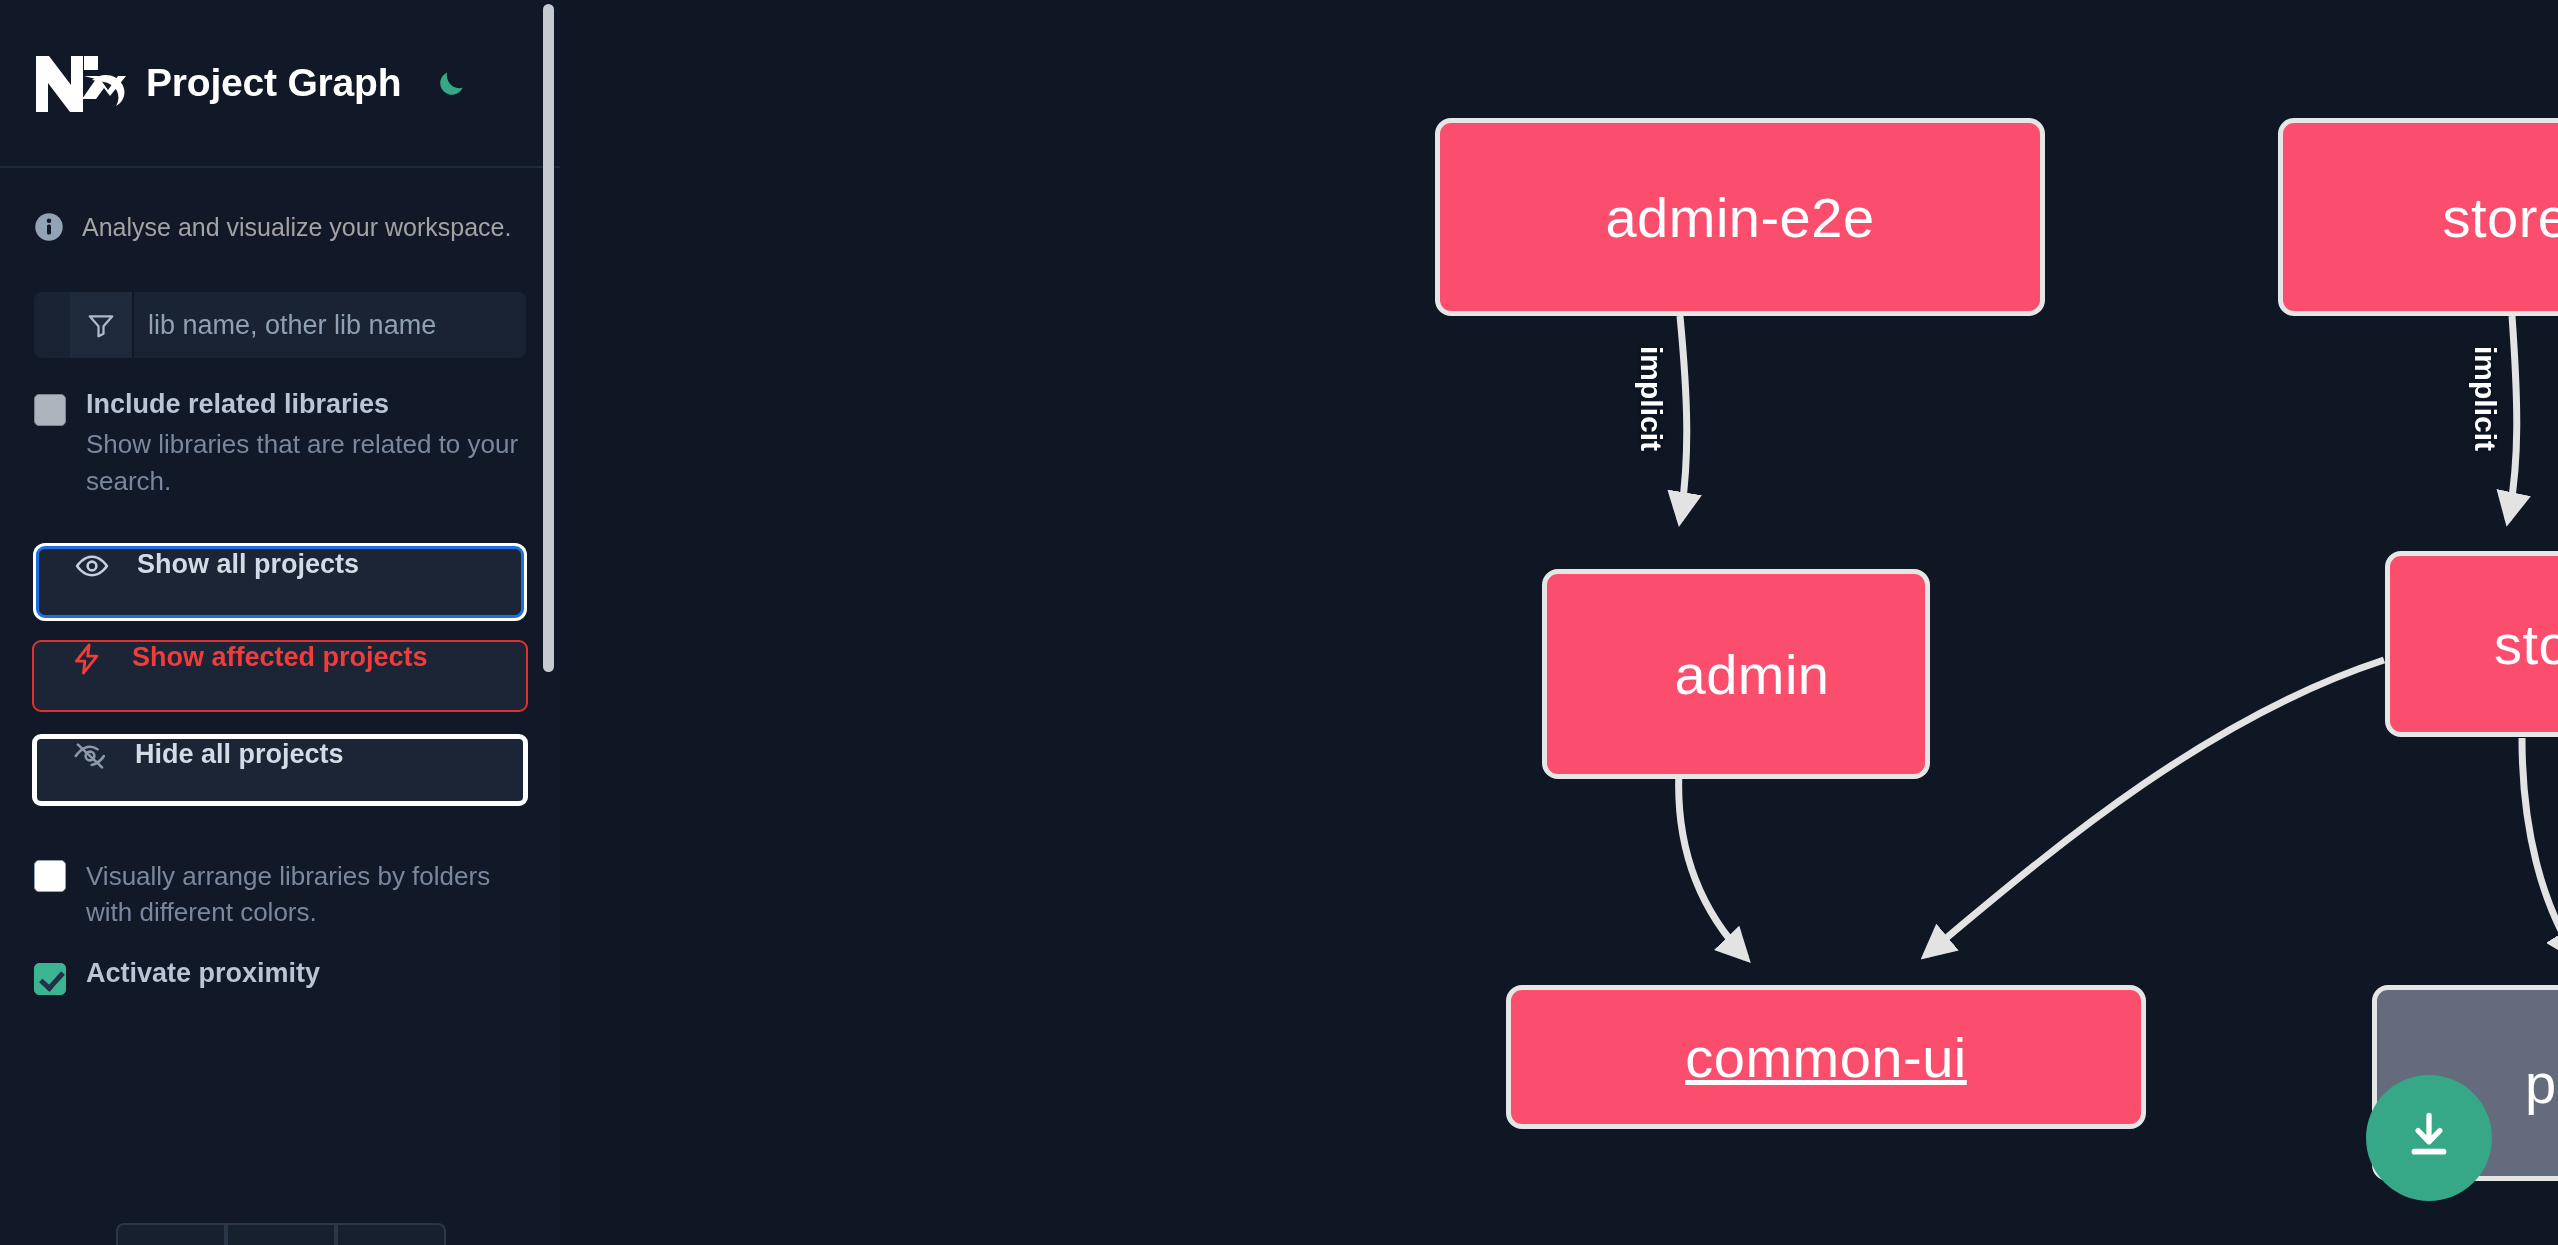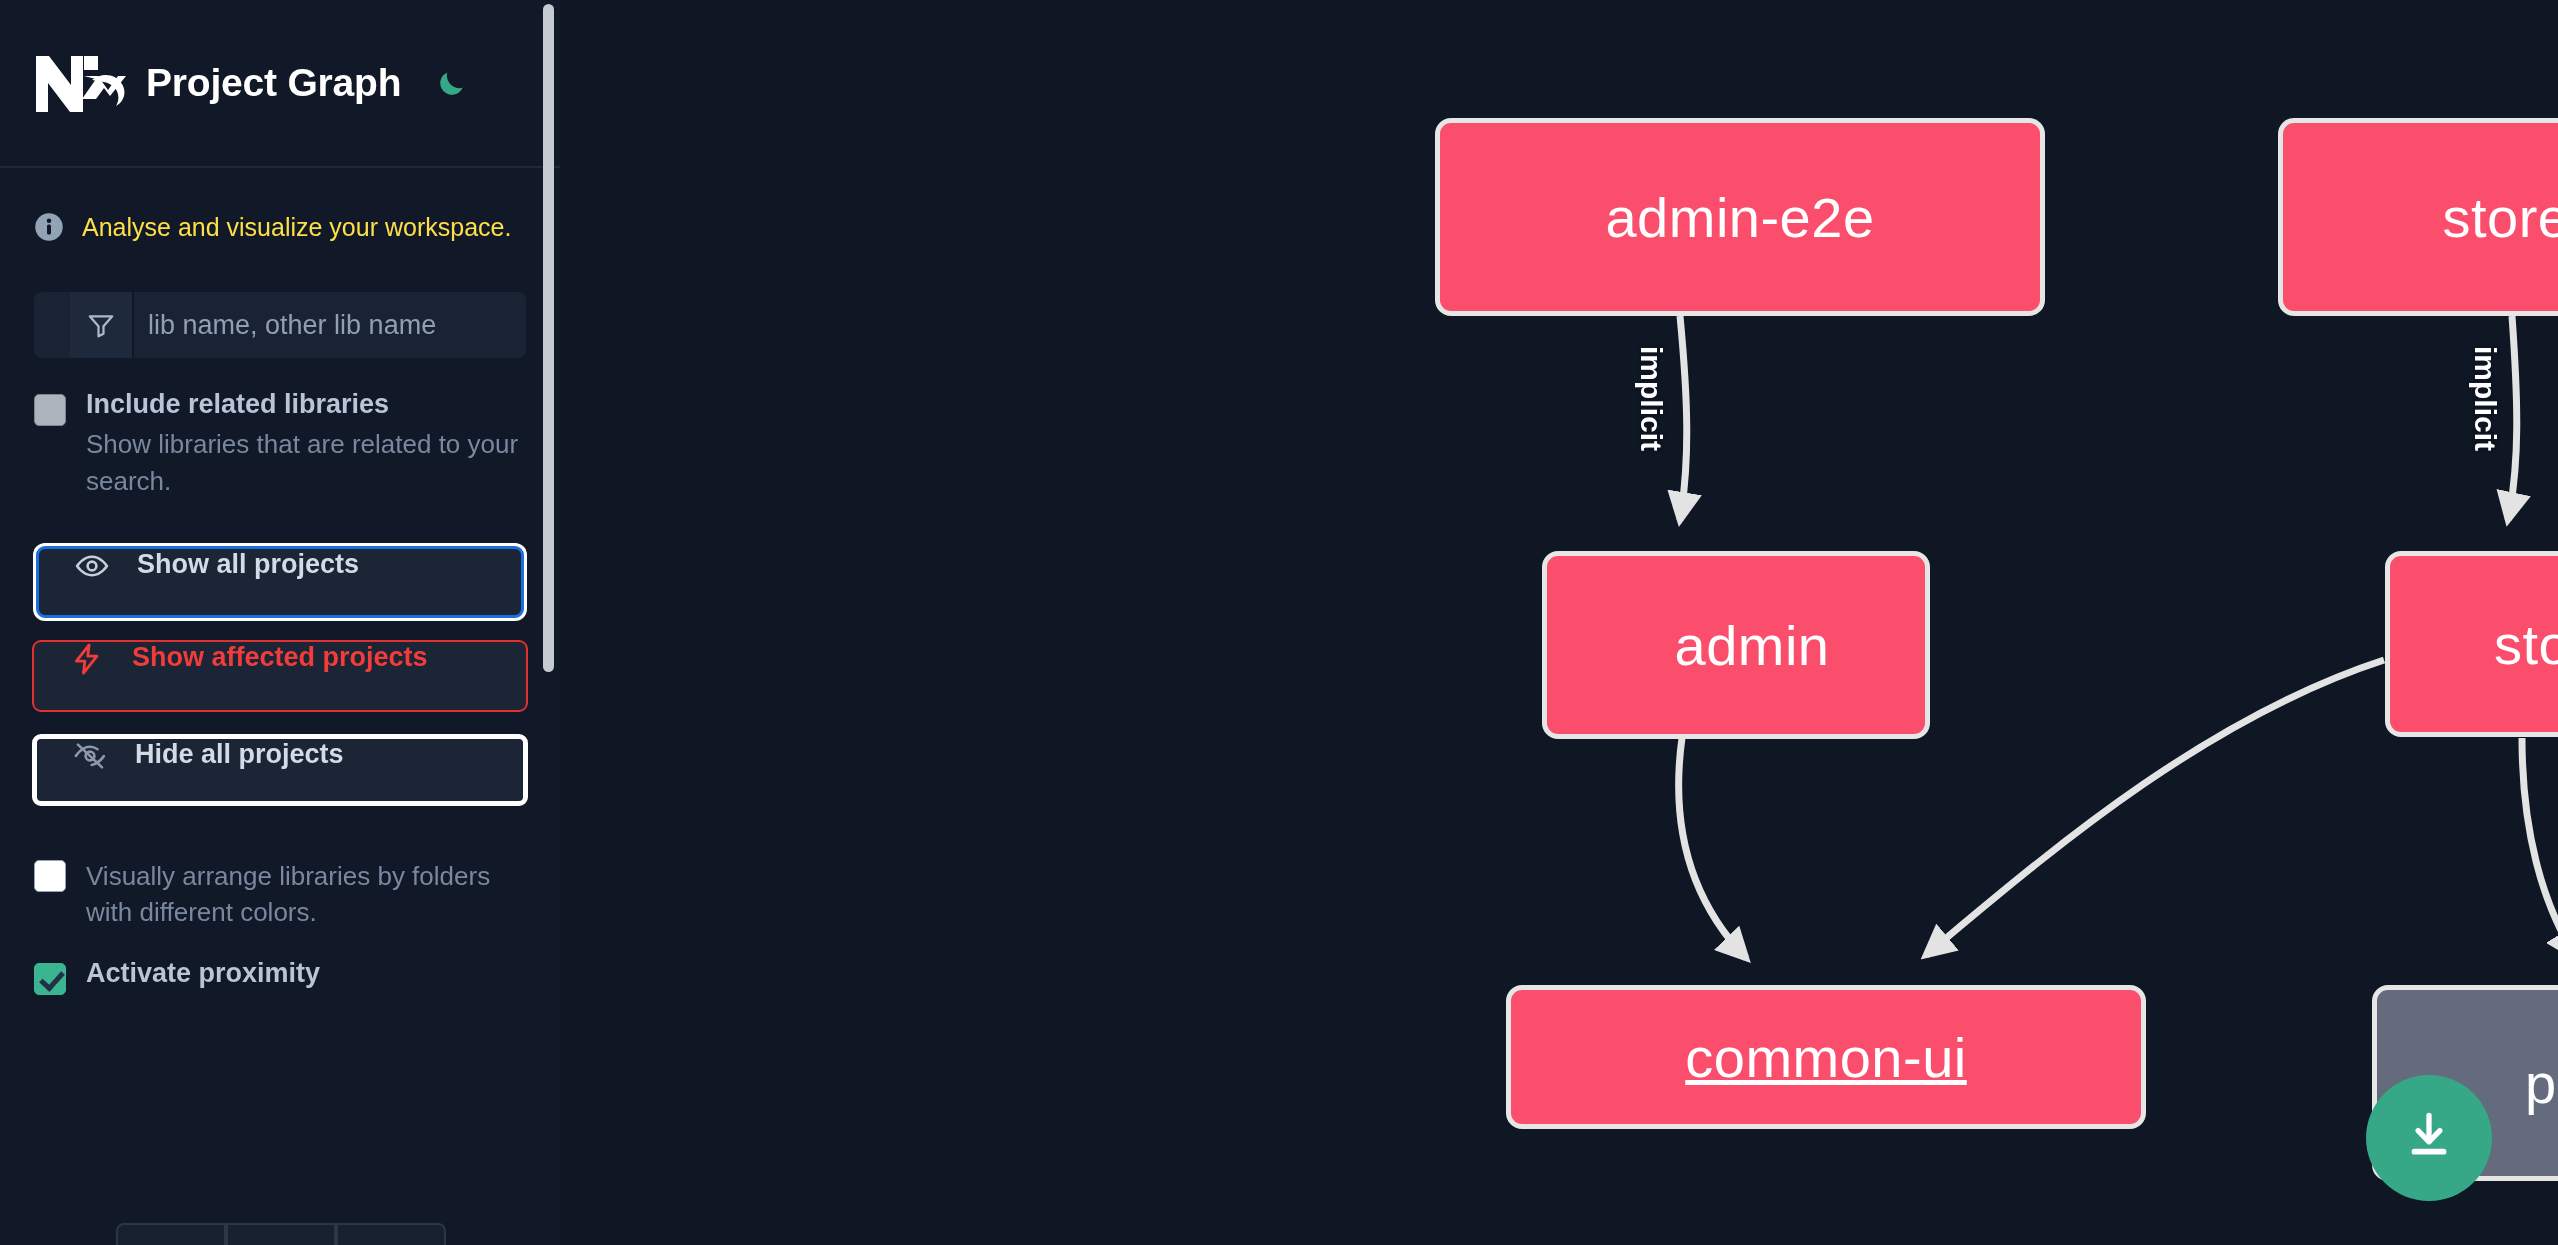--- a/index.html
+++ b/index.html
@@ -40,21 +40,21 @@
     cursor: pointer;
   }
 
   .sb-tagline {
     display: flex; align-items: center;
     padding: 44px 34px 0 34px;
     gap: 18px;
   }
   .info-icon { flex: 0 0 30px; width: 30px; height: 30px; }
   .sb-tagline-text {
-    color: #fde047; font-size: 25px; line-height: 1.2;
+    color: #a3a3a3; font-size: 25px; line-height: 1.2;
     white-space: nowrap;
   }
 
   
   .search-wrap {
     margin: 50px 34px 0 34px;
     display: flex; align-items: stretch;
     height: 66px;
     border-radius: 8px;
     overflow: hidden;
@@ -334,21 +334,21 @@
     </svg>
 
     <div class="node pink" style="left:875px; top:118px; width:610px; height:198px;">
       <span>admin-e2e</span>
     </div>
 
     <div class="node pink" style="left:1718px; top:118px; width:570px; height:198px;">
       <span>store-e2e</span>
     </div>
 
-    <div class="node pink" style="left:982px; top:551px; width:388px; height:188px;padding-left:32px;">
+    <div class="node pink" style="left:982px; top:569px; width:388px; height:210px;padding-left:32px;">
       <span>admin</span>
     </div>
 
     <div class="node pink" style="left:1825px; top:551px; width:345px; height:186px;">
       <span>store</span>
     </div>
 
     <div class="node pink" style="left:946px; top:985px; width:640px; height:144px;text-decoration:underline;">
       <span>common-ui</span>
     </div>

